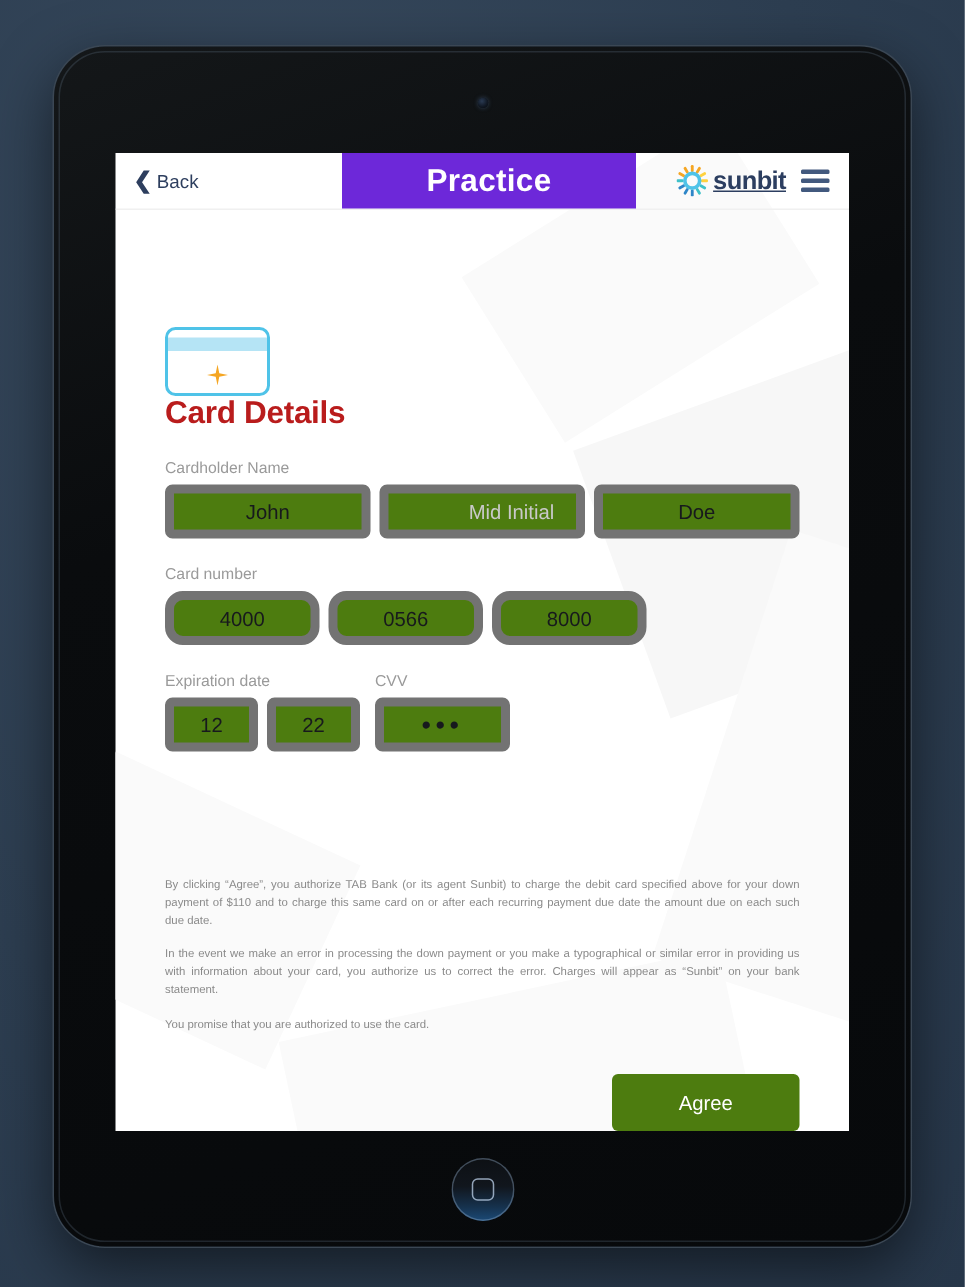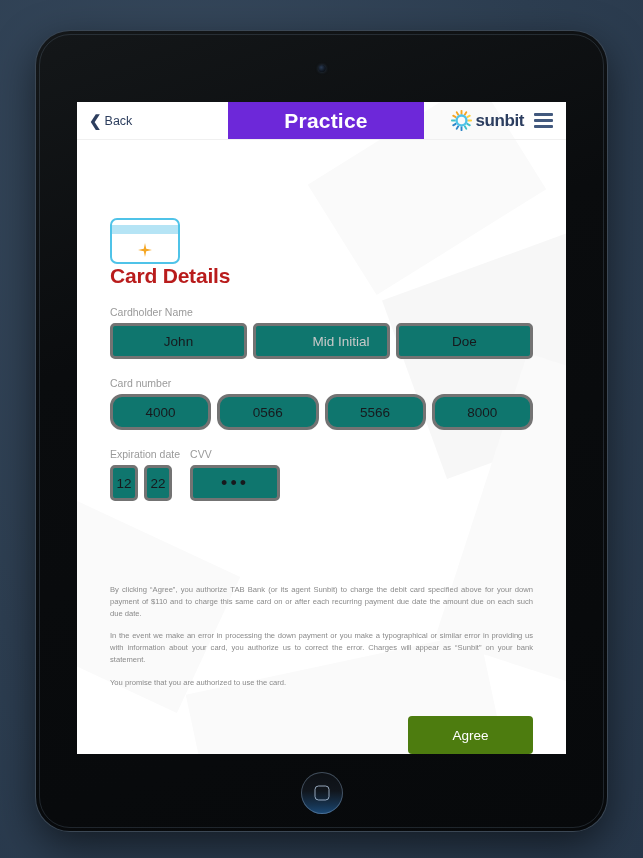--- a/index.html
+++ b/index.html
@@ -103,21 +103,21 @@
     letter-spacing: .2px;
   }
   #brand-area {
     flex: 1;
     display: flex; align-items: center; justify-content: flex-end;
     gap: 10px;
     padding-right: 13px;
   }
   #sunbit-logo { display: flex; align-items: center; gap: 3px; }
   #sunbit-wordmark {
-    font-size: 17px; font-weight: bold; color: #2c3e60; letter-spacing: -.4px;
+    font-size: 17px; font-weight: bold; color: #2c3e60; letter-spacing: -.4px; text-decoration: underline;
   }
   #menu-icon { display: flex; flex-direction: column; gap: 3px; cursor: pointer; }
   #menu-icon span {
     display: block; width: 19px; height: 3px; border-radius: 1px;
     background: #42597e;
   }
 
   
   #content { position: relative; padding: 0 33px; }
 
@@ -149,32 +149,32 @@
 
   .field-group { margin-top: 18px; }
   .field-label {
     font-size: 10.5px;
     color: #9a9a9a;
     margin-bottom: 5px;
   }
   .field-row { display: flex; gap: 6px; }
   .text-field {
     height: 36px;
-    border: 3px solid #737373;
+    border: 6px solid #737373;
     border-radius: 5px;
-    background: #0f766e;
+    background: #4d7c0f;
     display: flex; align-items: center; justify-content: center;
     font-size: 13.5px;
     color: #17191d;
     cursor: text;
   }
   .text-field.placeholder { color: #c9c9c9; padding-left: 39px; }
   .name-field { width: 137px; }
   .card-field { width: 103px; border-radius: 12px; }
-  .exp-field  { width: 28px; }
+  .exp-field  { width: 62px; }
   .cvv-field  { width: 90px; }
   .cvv-dots { letter-spacing: 3px; font-size: 18px; line-height: 1; color:#17191d; }
 
   #exp-cvv-row { display: flex; gap: 10px; margin-top: 18px; }
   #exp-block, #cvv-block { display: flex; flex-direction: column; }
   #exp-inputs { display: flex; gap: 6px; }
 
   
   #legal { margin-top: 83px; }
   #legal p {
@@ -277,21 +277,20 @@
           <div class="text-field name-field placeholder">Mid Initial</div>
           <div class="text-field name-field">Doe</div>
         </div>
       </div>
 
       <div class="field-group">
         <div class="field-label">Card number</div>
         <div class="field-row">
           <div class="text-field card-field">4000</div>
           <div class="text-field card-field">0566</div>
-          <div class="text-field card-field">5566</div>
           <div class="text-field card-field">8000</div>
         </div>
       </div>
 
       <div id="exp-cvv-row">
         <div id="exp-block">
           <div class="field-label">Expiration date</div>
           <div id="exp-inputs">
             <div class="text-field exp-field">12</div>
             <div class="text-field exp-field">22</div>

